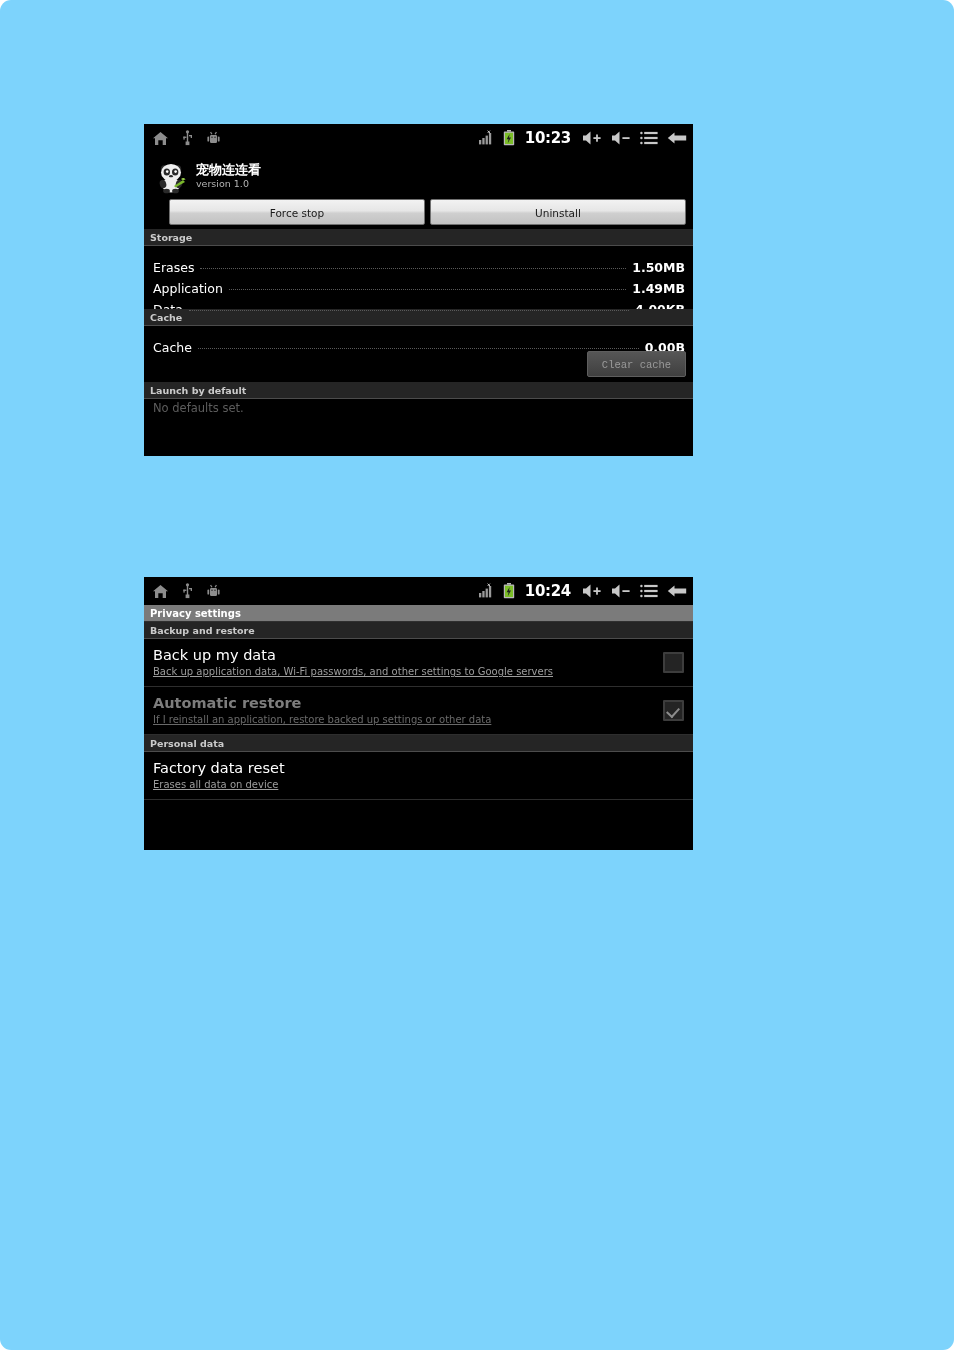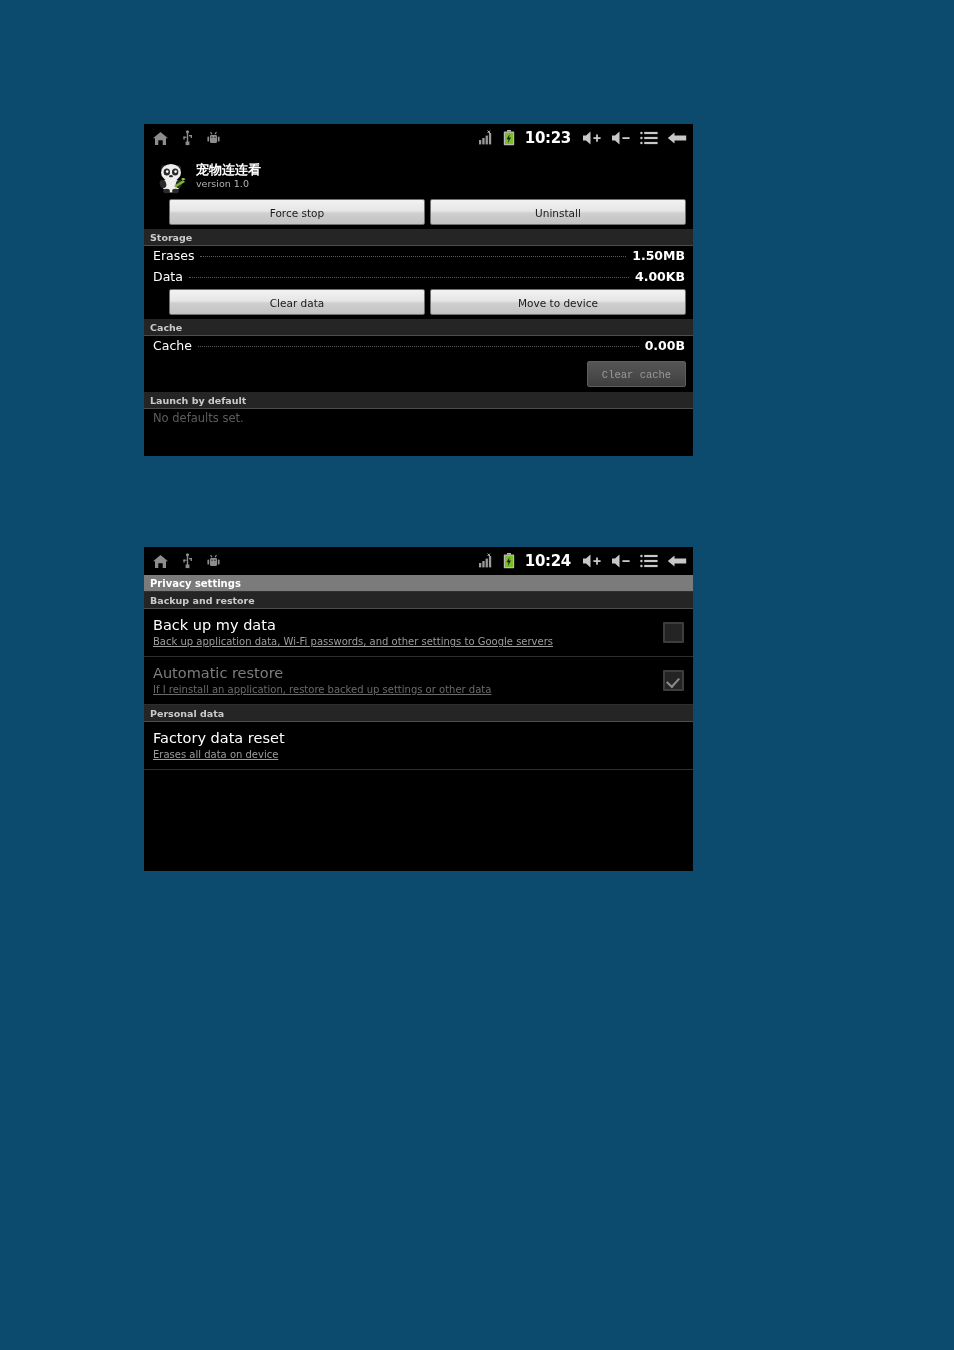--- a/index.html
+++ b/index.html
@@ -7,32 +7,33 @@
     padding: 0;
     background: #ffffff;
     width: 954px;
     height: 1350px;
     font-family: "DejaVu Sans", "Liberation Sans", sans-serif;
   }
   .page {
     position: relative;
     width: 954px;
     height: 1350px;
-    background: #0c4a6e;
+    background: #7dd3fc;
     overflow: hidden;
+    border-radius: 11px;
   }
 
   
   .shot {
     position: absolute;
     background: #000000;
     overflow: hidden;
   }
   #shot1 { left: 144px; top: 124px; width: 549px; height: 332px; }
-  #shot2 { left: 144px; top: 547px; width: 549px; height: 324px; }
+  #shot2 { left: 144px; top: 577px; width: 549px; height: 273px; }
 
   
   .statusbar {
     position: relative;
     height: 28px;
     background: #000000;
     display: flex;
     align-items: center;
     padding: 0 6px 0 8px;
     box-sizing: border-box;
@@ -143,21 +144,21 @@
   }
   .kv-label { color: #ffffff; font-size: 12.5px; white-space: nowrap; }
   .kv-dots {
     flex: 1 1 auto;
     margin: 0 6px;
     border-bottom: 1px dotted #5a5a5a;
     position: relative;
     top: -3px;
     min-width: 10px;
   }
-  .kv-value { color: #ffffff; font-size: 12.5px; font-weight: bold; white-space: nowrap; }
+  .kv-value { color: #ffffff; font-size: 12.5px; font-weight: bold; white-space: nowrap; margin-top: 12px; }
 
   
   .set-row {
     display: flex;
     align-items: center;
     padding: 7px 9px 8px 9px;
     box-sizing: border-box;
     border-bottom: 1px solid #2e2e2e;
     min-height: 46px;
   }
@@ -169,21 +170,21 @@
     white-space: nowrap;
   }
   .set-sub {
     color: #9d9d9d;
     font-size: 10px;
     line-height: 13px;
     margin-top: 1px;
     white-space: nowrap;
     text-decoration: underline;
   }
-  .set-row.dim .set-title { color: #7d7d7d; }
+  .set-row.dim .set-title { color: #7d7d7d; font-weight: bold; }
   .set-row.dim .set-sub { color: #6a6a6a; }
 
   .checkbox {
     flex: 0 0 21px;
     width: 21px;
     height: 21px;
     margin-left: 10px;
     border: 2px solid #3d3d3d;
     background: #242424;
     box-sizing: border-box;
@@ -332,29 +333,30 @@
       </div>
 
       <div class="sec-head">Storage</div>
 
       <div class="kv-row">
         <span class="kv-label">Erases</span>
         <span class="kv-dots"></span>
         <span class="kv-value">1.50MB</span>
       </div>
       <div class="kv-row">
+        <span class="kv-label">Application</span>
+        <span class="kv-dots"></span>
+        <span class="kv-value">1.49MB</span>
+      </div>
+      <div class="kv-row">
         <span class="kv-label">Data</span>
         <span class="kv-dots"></span>
         <span class="kv-value">4.00KB</span>
       </div>
 
-      <div class="btn-row">
-        <div class="btn">Clear data</div>
-        <div class="btn">Move to device</div>
-      </div>
 
       <div class="sec-head">Cache</div>
 
       <div class="kv-row">
         <span class="kv-label">Cache</span>
         <span class="kv-dots"></span>
         <span class="kv-value">0.00B</span>
       </div>
 
       <div class="btn-row right-only">

